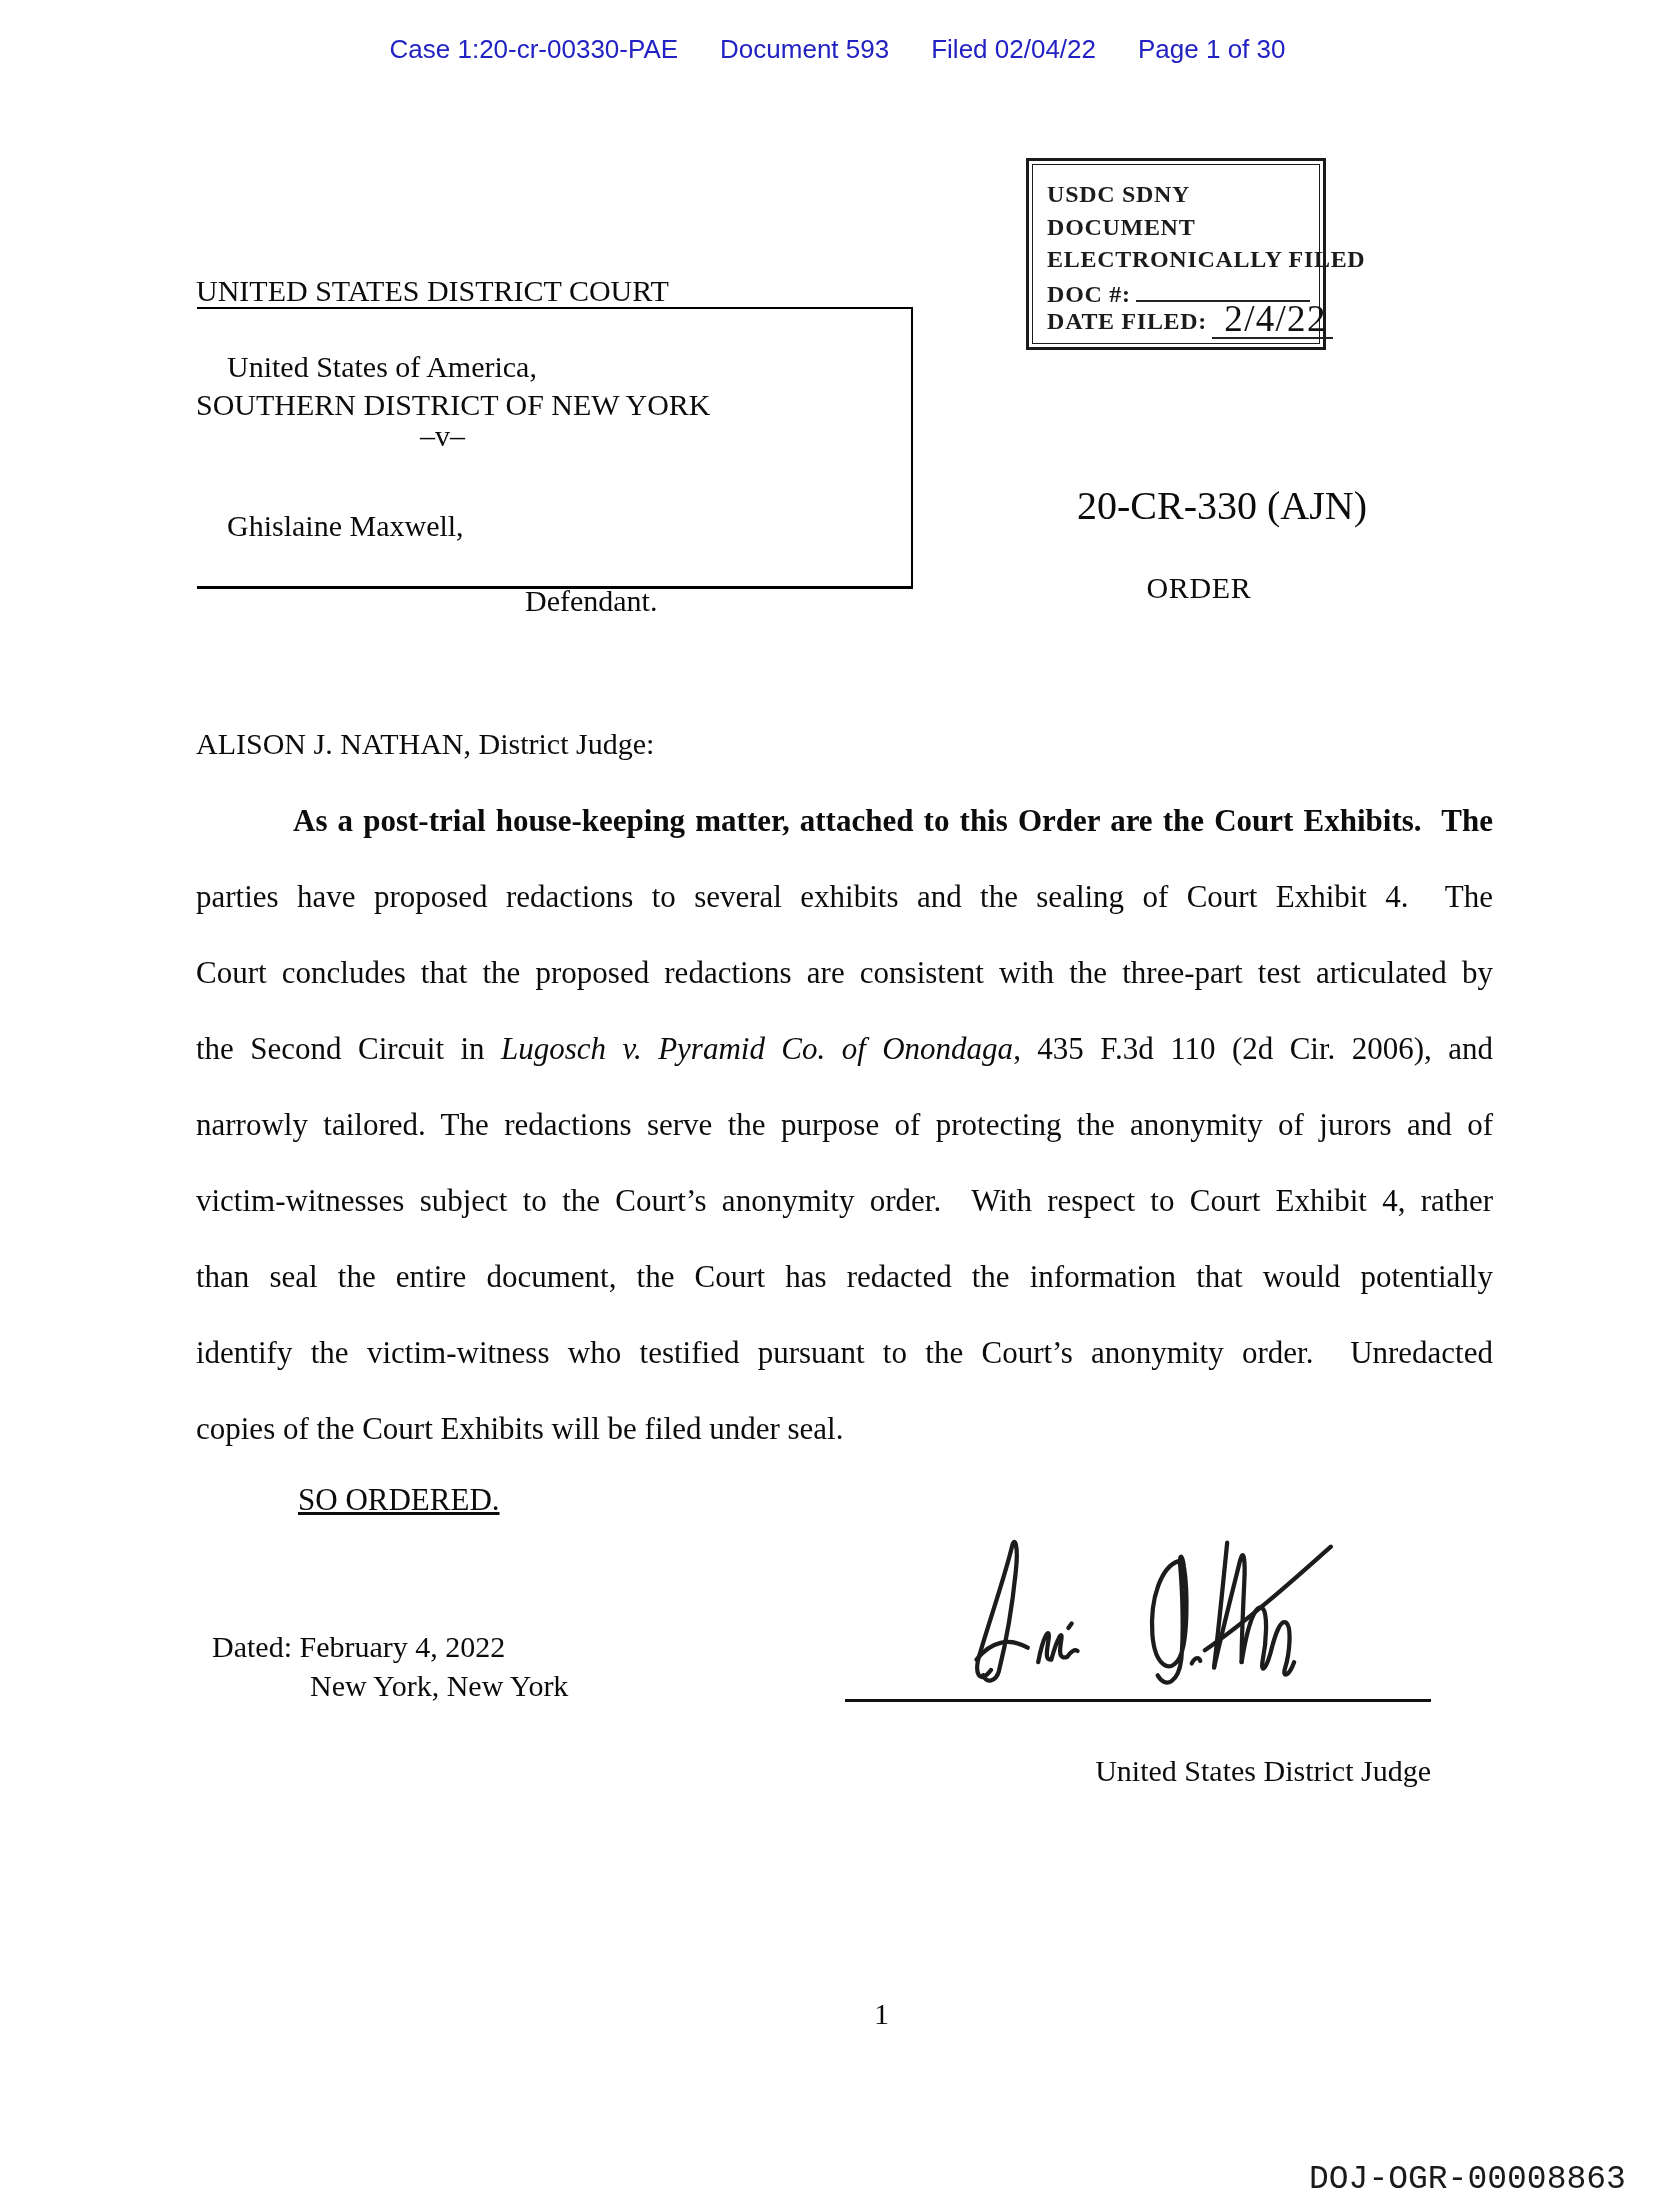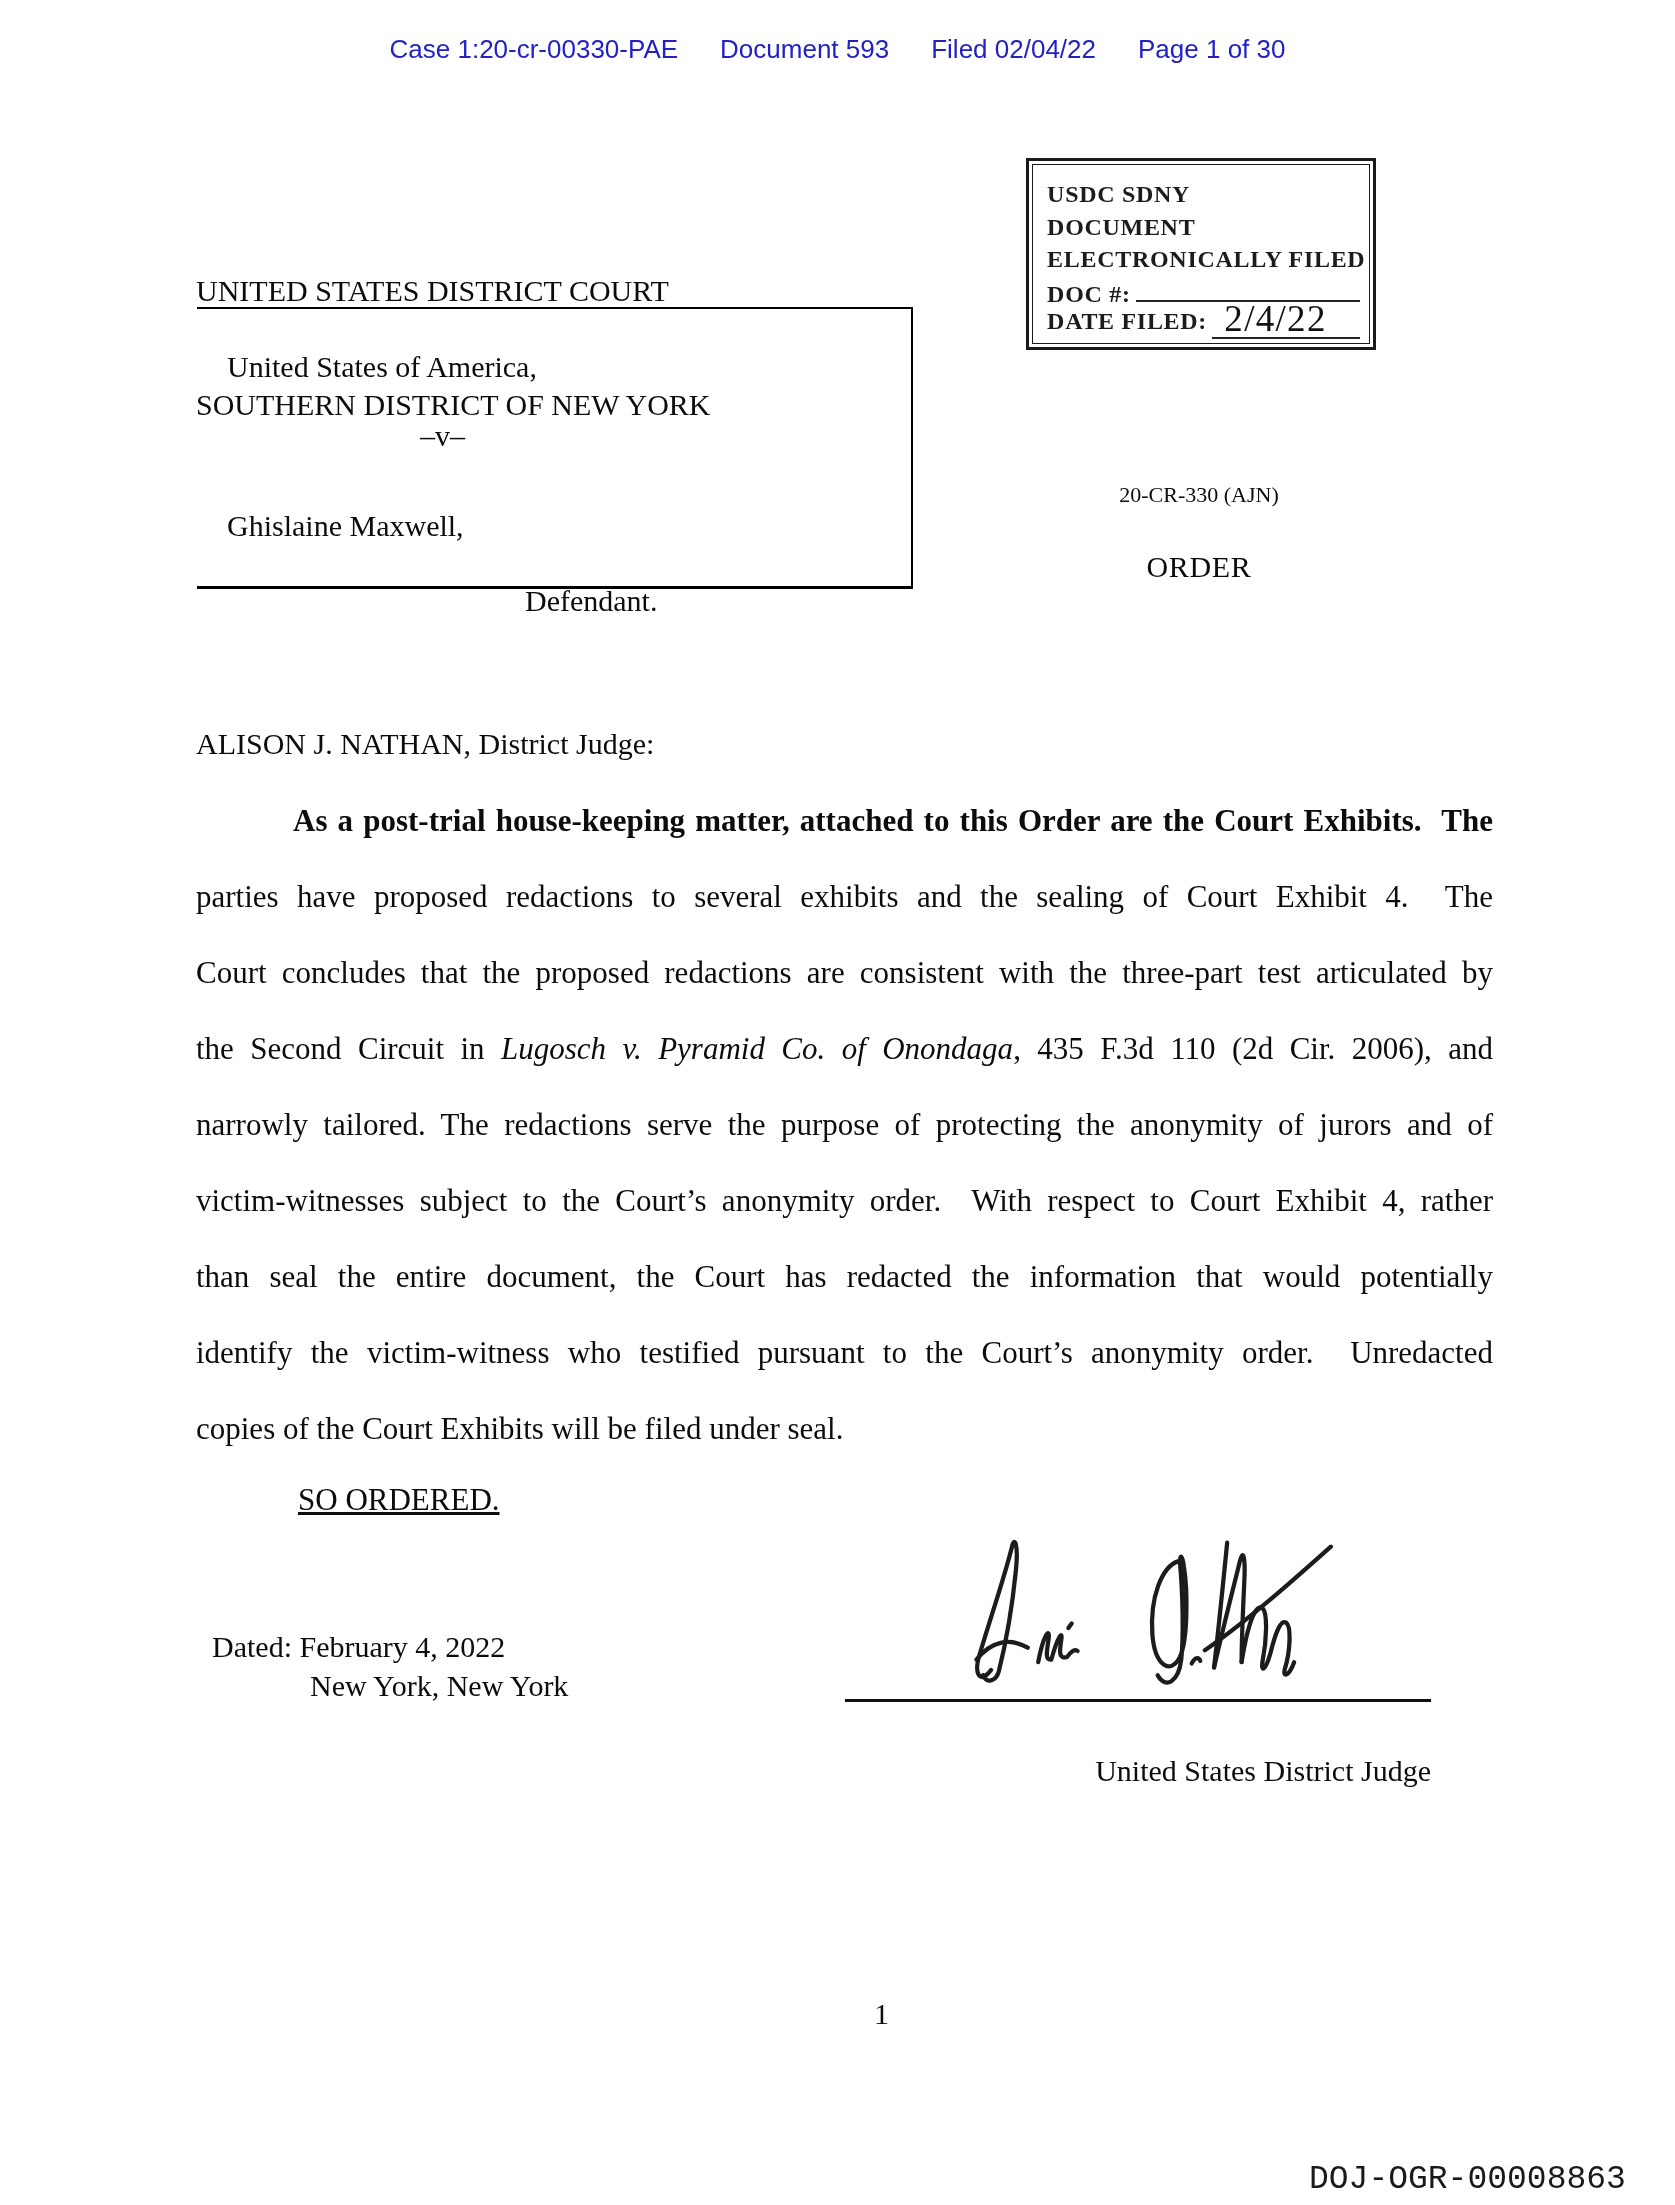--- a/index.html
+++ b/index.html
@@ -13,21 +13,21 @@
   }
   
   .pacer-header{
     position:absolute;left:0;top:34px;width:100%;
     display:flex;justify-content:center;gap:42px;
     font-family:"Liberation Sans","DejaVu Sans",sans-serif;
     font-size:26px;color:#2222c3;white-space:nowrap;
   }
   
   .stamp{
-    position:absolute;left:1026px;top:158px;width:350px;height:192px;
+    position:absolute;left:1026px;top:158px;width:300px;height:192px;
     border:3.3px solid #1a1a1a;box-sizing:border-box;
   }
   .stamp-inner{
     position:absolute;left:2.6px;top:2.6px;right:2.6px;bottom:2.6px;
     border:1.3px solid #1a1a1a;
   }
   .stamp-row{
     position:absolute;left:14.5px;right:9.2px;
     font-weight:bold;font-size:24px;letter-spacing:0.7px;color:#1c1c1c;
     white-space:nowrap;display:flex;align-items:baseline;
@@ -44,21 +44,21 @@
   }
   
   .caption-box{
     position:absolute;left:197px;top:307px;width:716px;height:282px;
     border-top:2.6px solid #000;border-right:2.6px solid #000;border-bottom:3.3px solid #000;
     box-sizing:border-box;
   }
   .caption-box .txt{position:absolute;font-size:30px;white-space:nowrap;}
   
   .case-col{position:absolute;left:1077px;top:482px;width:244px;text-align:center;}
-  .case-number{font-size:22px;white-space:nowrap;}
+  .case-number{font-size:40px;white-space:nowrap;}
   .order-label{font-size:30px;margin-top:42px;letter-spacing:0.7px;}
   
   .judge-line{position:absolute;left:196px;top:727px;font-size:30px;white-space:nowrap;}
   .order-body{
     position:absolute;left:196px;top:783px;width:1297px;
     font-size:31px;line-height:76px;
   }
   .bline{
     text-align:justify;text-align-last:justify;
     white-space:pre-wrap;

